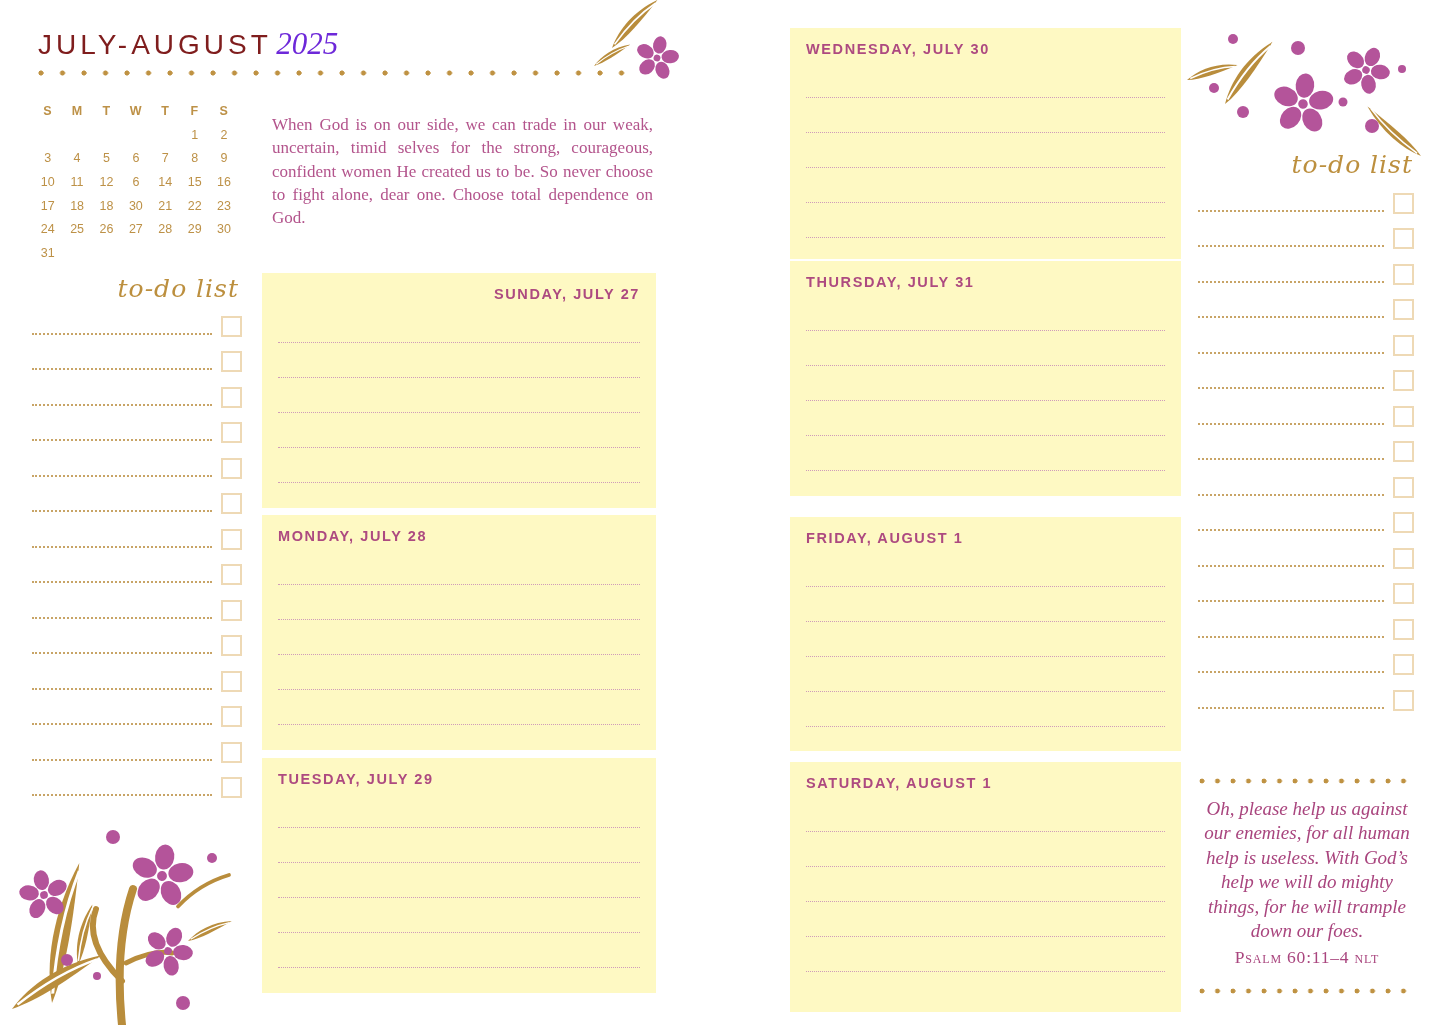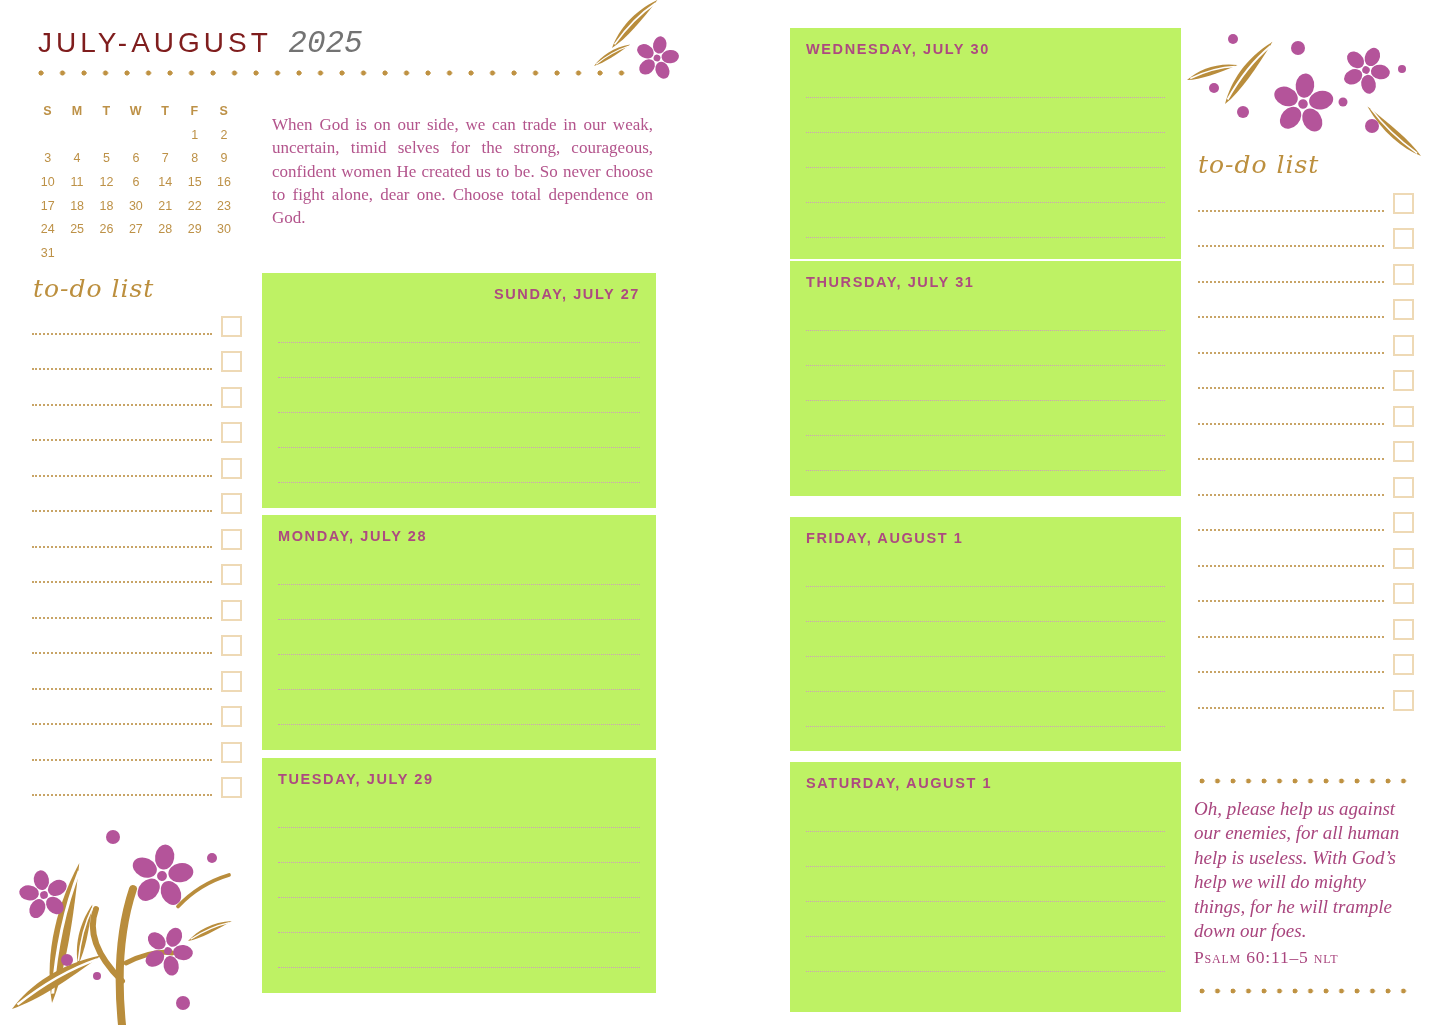--- a/index.html
+++ b/index.html
@@ -3,65 +3,65 @@
 <meta charset="utf-8">
 <style>
   * { margin:0; padding:0; box-sizing:border-box; }
   html,body { width:1445px; height:1025px; }
   body { position:relative; background:#ffffff; font-family:"Liberation Sans", sans-serif; overflow:hidden; }
   .abs { position:absolute; }
 
   
   .page-title { left:38px; top:26px; white-space:nowrap; }
   .title-main { display:inline-block; font-size:28px; font-weight:400; letter-spacing:4px; color:#7f1d1d; vertical-align:baseline; }
-  .title-year { display:inline-block; font-family:Liberation Mono, monospace; font-style:italic; font-size:31px; color:#737373; margin-left:12px; vertical-align:baseline; }
+  .title-year { display:inline-block; font-family:Liberation Serif, serif; font-style:italic; font-size:31px; color:#6d28d9; vertical-align:baseline; }
 
   
   .dot-rule { height:6px; background-image:radial-gradient(circle at 3px 3px, #bf9242 2.3px, rgba(0,0,0,0) 2.8px); background-repeat:repeat-x; background-size:21.5px 6px; }
   #rule-title { left:38px; top:70px; width:590px; }
   .dot-rule-sm { height:6px; background-image:radial-gradient(circle at 3px 3px, #bf9242 2.2px, rgba(0,0,0,0) 2.7px); background-repeat:repeat-x; background-size:15.5px 6px; }
   #verse-rule-top { left:1199px; top:778px; width:214px; }
   #verse-rule-bottom { left:1199px; top:988px; width:214px; }
 
   
   .mini-cal { left:33px; top:100px; width:206px; display:grid; grid-template-columns:repeat(7, 29.4px); }
   .cal-cell { height:23.7px; line-height:23.7px; text-align:center; font-size:12.5px; color:#bd9147; font-weight:500; }
   .cal-head { font-weight:700; letter-spacing:0.5px; }
 
   
   .quote { left:272px; top:113px; width:381px; font-family:"Liberation Serif", serif; font-size:17px; line-height:23.3px; color:#b3548c; text-align:justify; }
 
   
-  .todo-title { font-family:"DejaVu Serif", serif; font-style:italic; font-size:25px; color:#bc8f3e; text-align:left; letter-spacing:1px; }
+  .todo-title { font-family:"DejaVu Serif", serif; font-style:italic; font-size:25px; color:#bc8f3e; text-align:right; letter-spacing:1px; }
   #todo-left-title  { left:33px;  top:274px; width:206px; }
   #todo-right-title { left:1198px; top:150px; width:215px; }
   .todo-list { display:flex; flex-direction:column; }
   #todo-left-list  { left:32px;   top:301px; width:210px; }
   #todo-right-list { left:1198px; top:178px; width:216px; }
   .todo-row { height:35.5px; display:flex; align-items:flex-end; }
   .todo-line { flex:1; height:0; border-bottom:2px dotted #c8a466; margin-bottom:2px; }
   .todo-checkbox { width:21px; height:21px; border:2px solid #eed9b5; background:#fff; margin-left:9px; flex:0 0 21px; }
 
   
-  .day-section { position:absolute; background:#bef264; padding:13px 16px 0 16px; }
+  .day-section { position:absolute; background:#fef9c3; padding:13px 16px 0 16px; }
   .day-left  { left:262px; width:394px; }
   .day-right { left:790px; width:391px; }
   .sec-sun { top:273px; height:235px;text-align:right; }
   .sec-mon { top:515px; height:235px; }
   .sec-tue { top:758px; height:235px; }
   .sec-wed { top:28px;  height:231px; }
   .sec-thu { top:261px; height:235px; }
   .sec-fri { top:517px; height:234px; }
   .sec-sat { top:762px; height:250px; }
   .day-header { font-size:14.5px; font-weight:600; letter-spacing:1.6px; color:#ad4a80; }
   .day-lines { margin-top:6px; }
   .day-line { height:35px; border-bottom:1.6px dotted #cf9cba; }
 
   
-  .verse { left:1194px; top:797px; width:226px; font-family:"Liberation Serif", serif; font-style:italic; font-size:19px; line-height:24.4px; color:#a9457e; }
+  .verse { left:1194px; top:797px; width:226px; text-align:center; font-family:"Liberation Serif", serif; font-style:italic; font-size:19px; line-height:24.4px; color:#a9457e; }
   .verse-ref { font-style:normal; font-variant:small-caps; font-size:17.5px; letter-spacing:0.8px; margin-top:2px; }
 
   
   .deco { position:absolute; pointer-events:none; }
   #deco-top-mid { left:586px; top:0px; }
   #deco-top-right { left:1183px; top:22px; }
   #deco-bouquet { left:0px; top:813px; }
 </style>
 </head>
 <body>
@@ -446,15 +446,15 @@
 
   <div class="todo-row">
     <div class="todo-line"></div>
     <div class="todo-checkbox"></div>
   </div>
 </div>
 
 <div class="abs dot-rule-sm" id="verse-rule-top"></div>
 <div class="abs verse">
   <div>Oh, please help us against our enemies, for all human help is useless. With God’s help we will do mighty things, for he will trample down our foes.</div>
-  <div class="verse-ref">Psalm 60:11–5 nlt</div>
+  <div class="verse-ref">Psalm 60:11–4 nlt</div>
 </div>
 <div class="abs dot-rule-sm" id="verse-rule-bottom"></div>
 
 </body></html>

